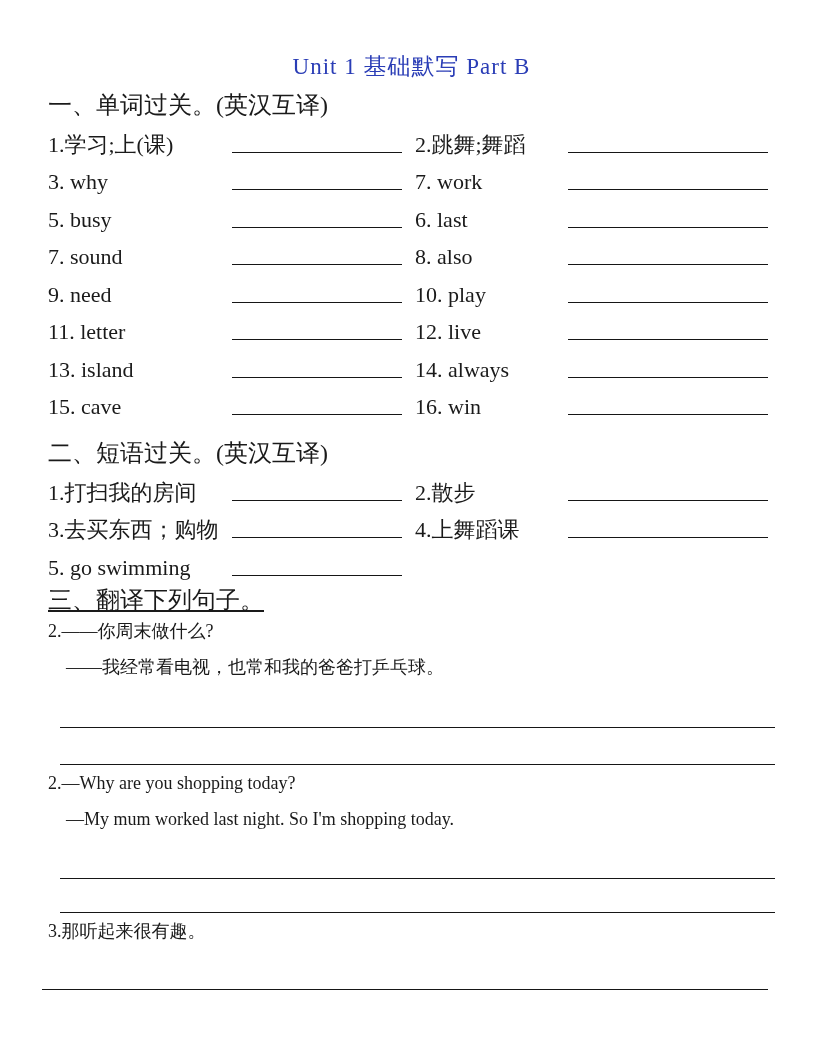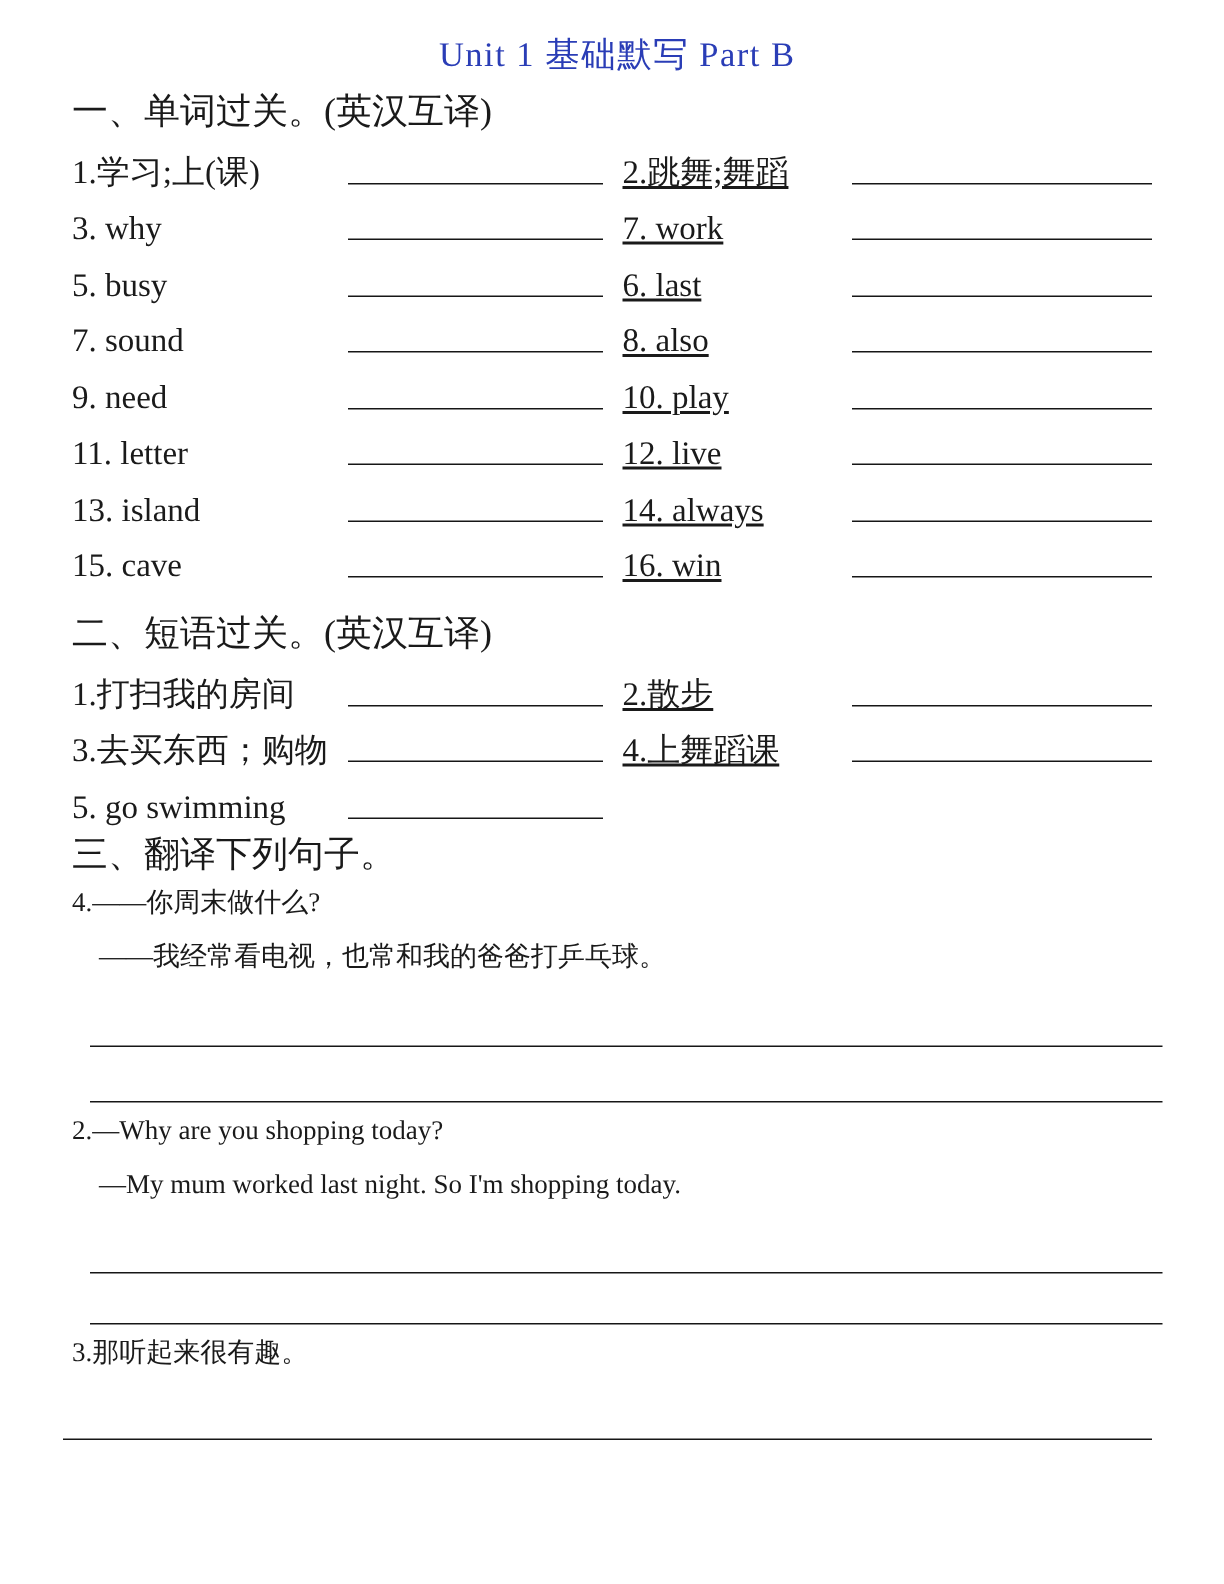--- a/index.html
+++ b/index.html
@@ -2,32 +2,32 @@
 <html><head>
 <meta charset="utf-8">
 <style>
   * { margin:0; padding:0; box-sizing:border-box; }
   body { background:#ffffff; font-family:"Liberation Serif","DejaVu Serif",serif; color:#1a1a1a; }
   .page {
     width:816px; height:1056px; background:#ffffff; overflow:hidden;
     padding:0 41px 0 48px; position:relative;
   }
   .title {
-    padding-top:22px; font-size:23px; line-height:30px; font-weight:normal;
+    padding-top:52px; font-size:23px; line-height:30px; font-weight:normal;
     text-align:center; color:#2a3db6; letter-spacing:1px;
   }
   .sec-heading { font-size:24px; line-height:26px; margin-top:10px; }
   .sec-heading.m2 { margin-top:22px; }
-  .sec-heading.m3 { margin-top:8px; }
+  .sec-heading.m3 { margin-top:8px;text-decoration:underline; }
 
   
   .row { display:flex; align-items:flex-end; height:37.5px; font-size:22px; }
   .lbl { line-height:22px; white-space:nowrap; }
   .lbl.l { width:184px; }
-  .lbl.r { width:153px; margin-left:13px;text-decoration:underline; }
+  .lbl.r { width:153px; margin-left:13px; }
   .blank { border-bottom:1.7px solid #161616; align-self:flex-end; margin-bottom:3px; height:0; }
   .blank.bl { width:170px; }
   .blank.br { width:200px; }
 
   
   .s3-line { font-size:18px; line-height:36px; white-space:nowrap; }
   .s3-line.indent { padding-left:18px; }
 
   
   .ans-line { border-bottom:1.4px solid #161616; margin-left:12px; }
@@ -114,21 +114,21 @@
     </div>
     <div class="row">
       <span class="lbl l">5. go swimming</span>
       <span class="blank bl"></span>
     </div>
   </div>
 
   <div class="sec-heading m3">三、翻译下列句子。</div>
 
   <div>
-    <div class="s3-line">4.——你周末做什么?</div>
+    <div class="s3-line">2.——你周末做什么?</div>
     <div class="s3-line indent">——我经常看电视，也常和我的爸爸打乒乓球。</div>
     <div class="ans-line h43"></div>
     <div class="ans-line h37"></div>
   </div>
 
   <div>
     <div class="s3-line">2.—Why are you shopping today?</div>
     <div class="s3-line indent">—My mum worked last night. So I'm shopping today.</div>
     <div class="ans-line h42"></div>
     <div class="ans-line h34"></div>

